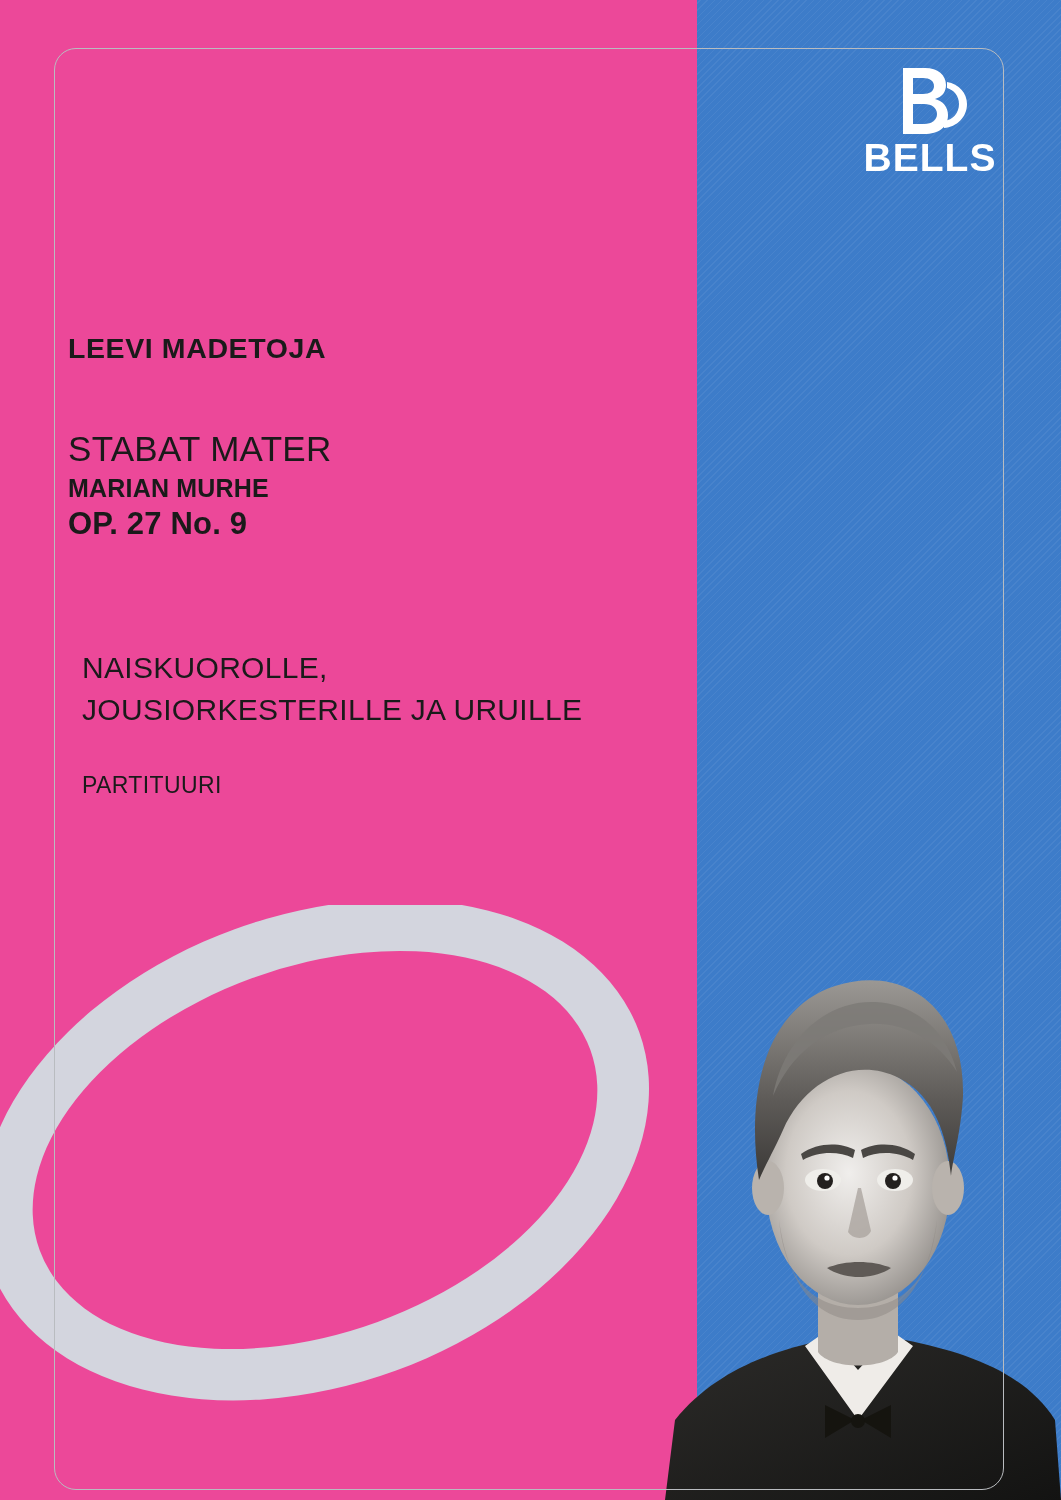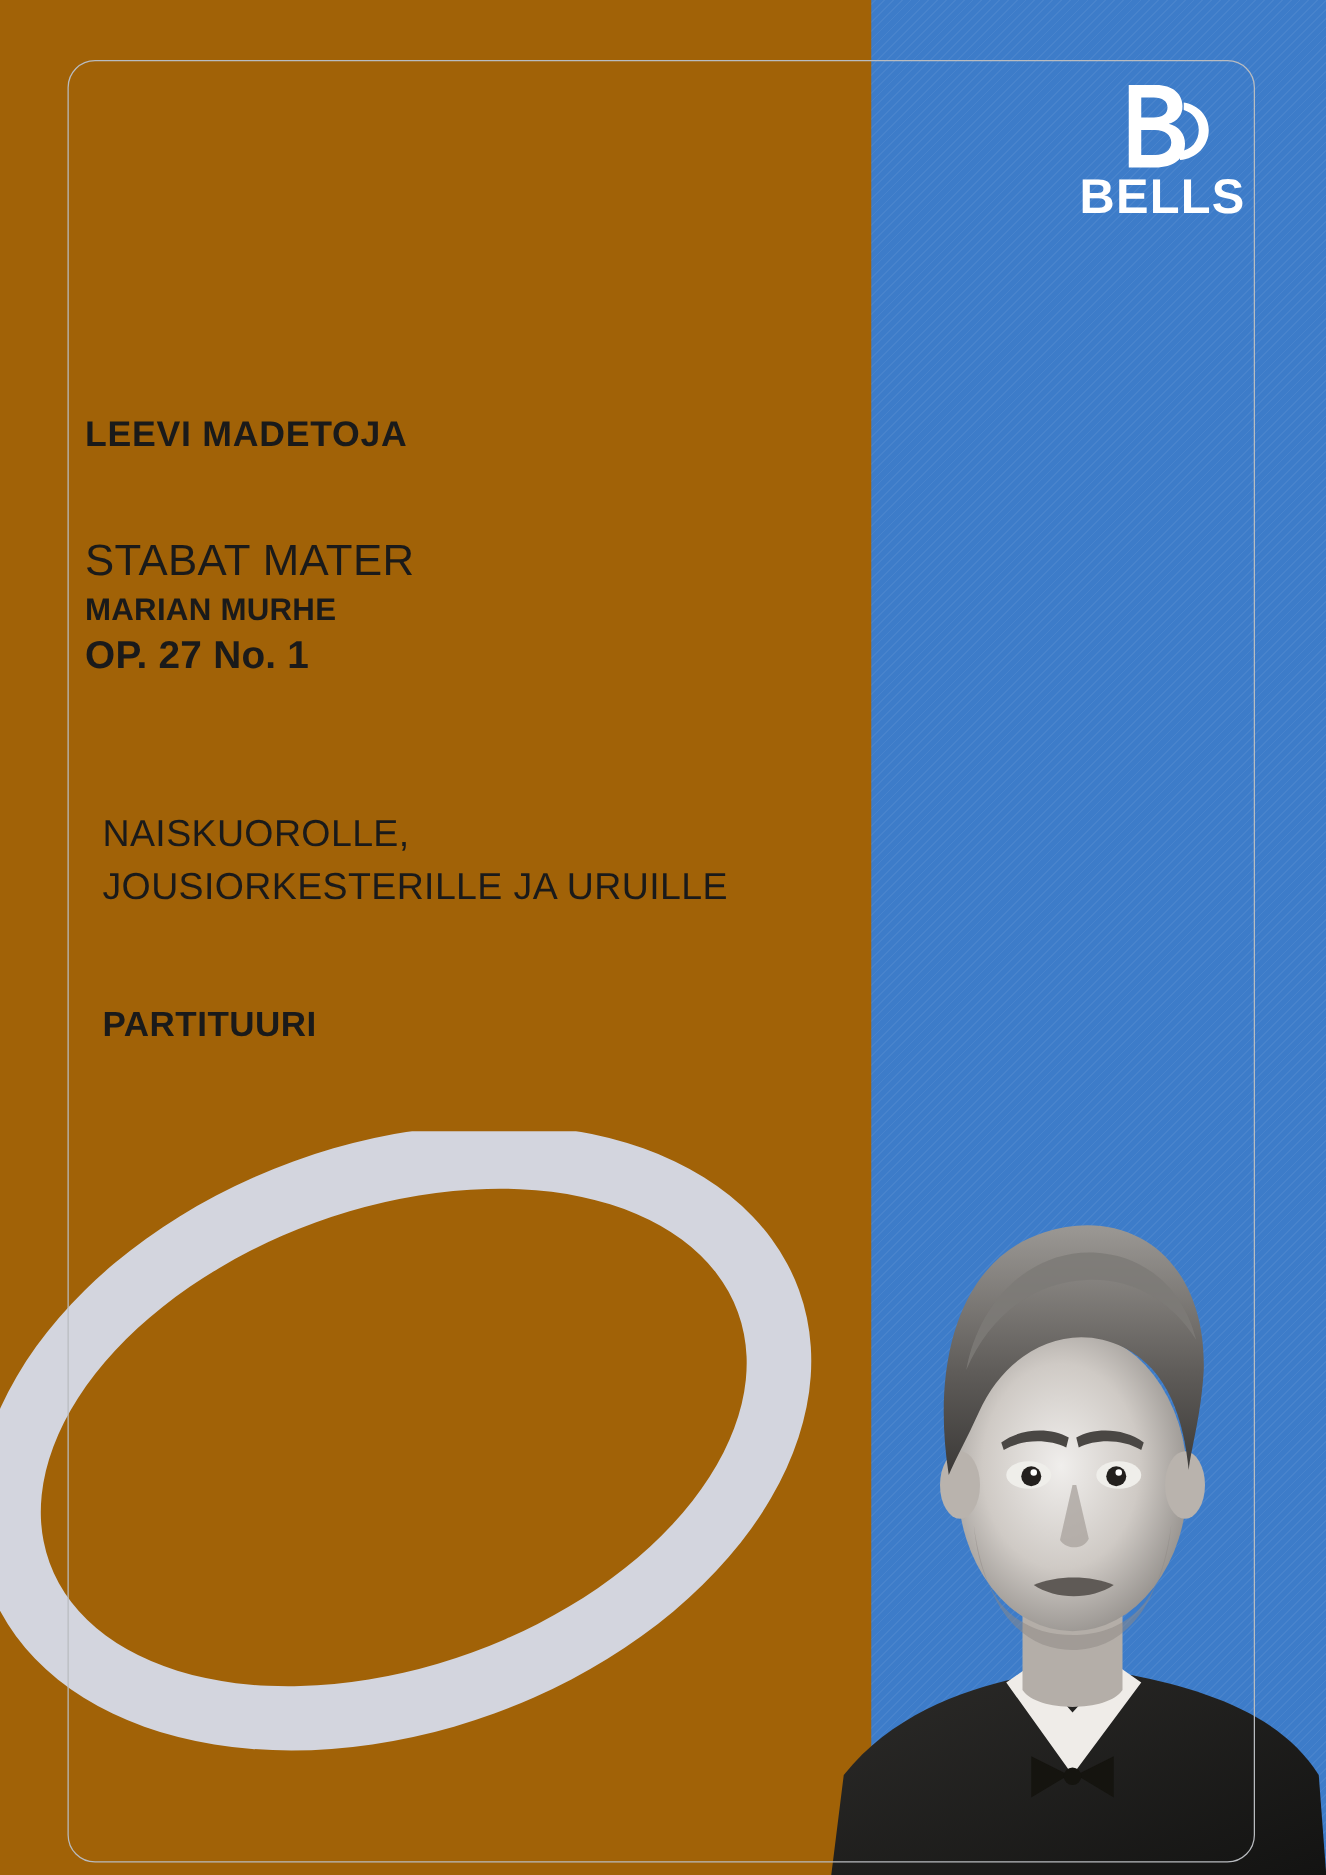--- a/index.html
+++ b/index.html
@@ -8,21 +8,21 @@
     background: #ffffff;
   }
   body {
     font-family: "Liberation Sans", sans-serif;
   }
   .page {
     position: relative;
     width: 1061px;
     height: 1500px;
     overflow: hidden;
-    background: #a16207;
+    background: #ec4899;
   }
 
   
   .blue-panel {
     position: absolute;
     left: 697px;
     top: 0;
     width: 364px;
     height: 1500px;
     background: #3d7cc9;
@@ -128,23 +128,23 @@
   }
   .scoring {
     margin: 102px 0 0 14px;
     font-size: 30px;
     font-weight: normal;
     letter-spacing: 0.3px;
     line-height: 1.42;
     max-width: 570px;
   }
   .edition {
-    margin: 72px 0 0 14px;
-    font-size: 28px;
-    font-weight: bold;
+    margin: 40px 0 0 14px;
+    font-size: 23px;
+    font-weight: normal;
     letter-spacing: 0.4px;
   }
 
   
   .portrait {
     position: absolute;
     left: 655px;
     top: 900px;
     width: 406px;
     height: 600px;
@@ -237,18 +237,18 @@
         <path d="M92 20 c12 2 20 11 20 22 0 13 -10 23 -23 24 l0 -7 c9 -1 15 -8 15 -17 0 -8 -5 -14 -12 -16 z"></path>
       </g>
     </svg>
     <div class="logo-text">BELLS</div>
   </div>
 
   <div class="text-block">
     <div class="composer">LEEVI MADETOJA</div>
     <div class="work-title">STABAT MATER</div>
     <div class="work-subtitle">MARIAN MURHE</div>
-    <div class="work-opus">OP. 27 No. 1</div>
+    <div class="work-opus">OP. 27 No. 9</div>
     <div class="scoring">NAISKUOROLLE, JOUSIORKESTERILLE JA URUILLE</div>
     <div class="edition">PARTITUURI</div>
   </div>
 
 </div>
 
 </body></html>

